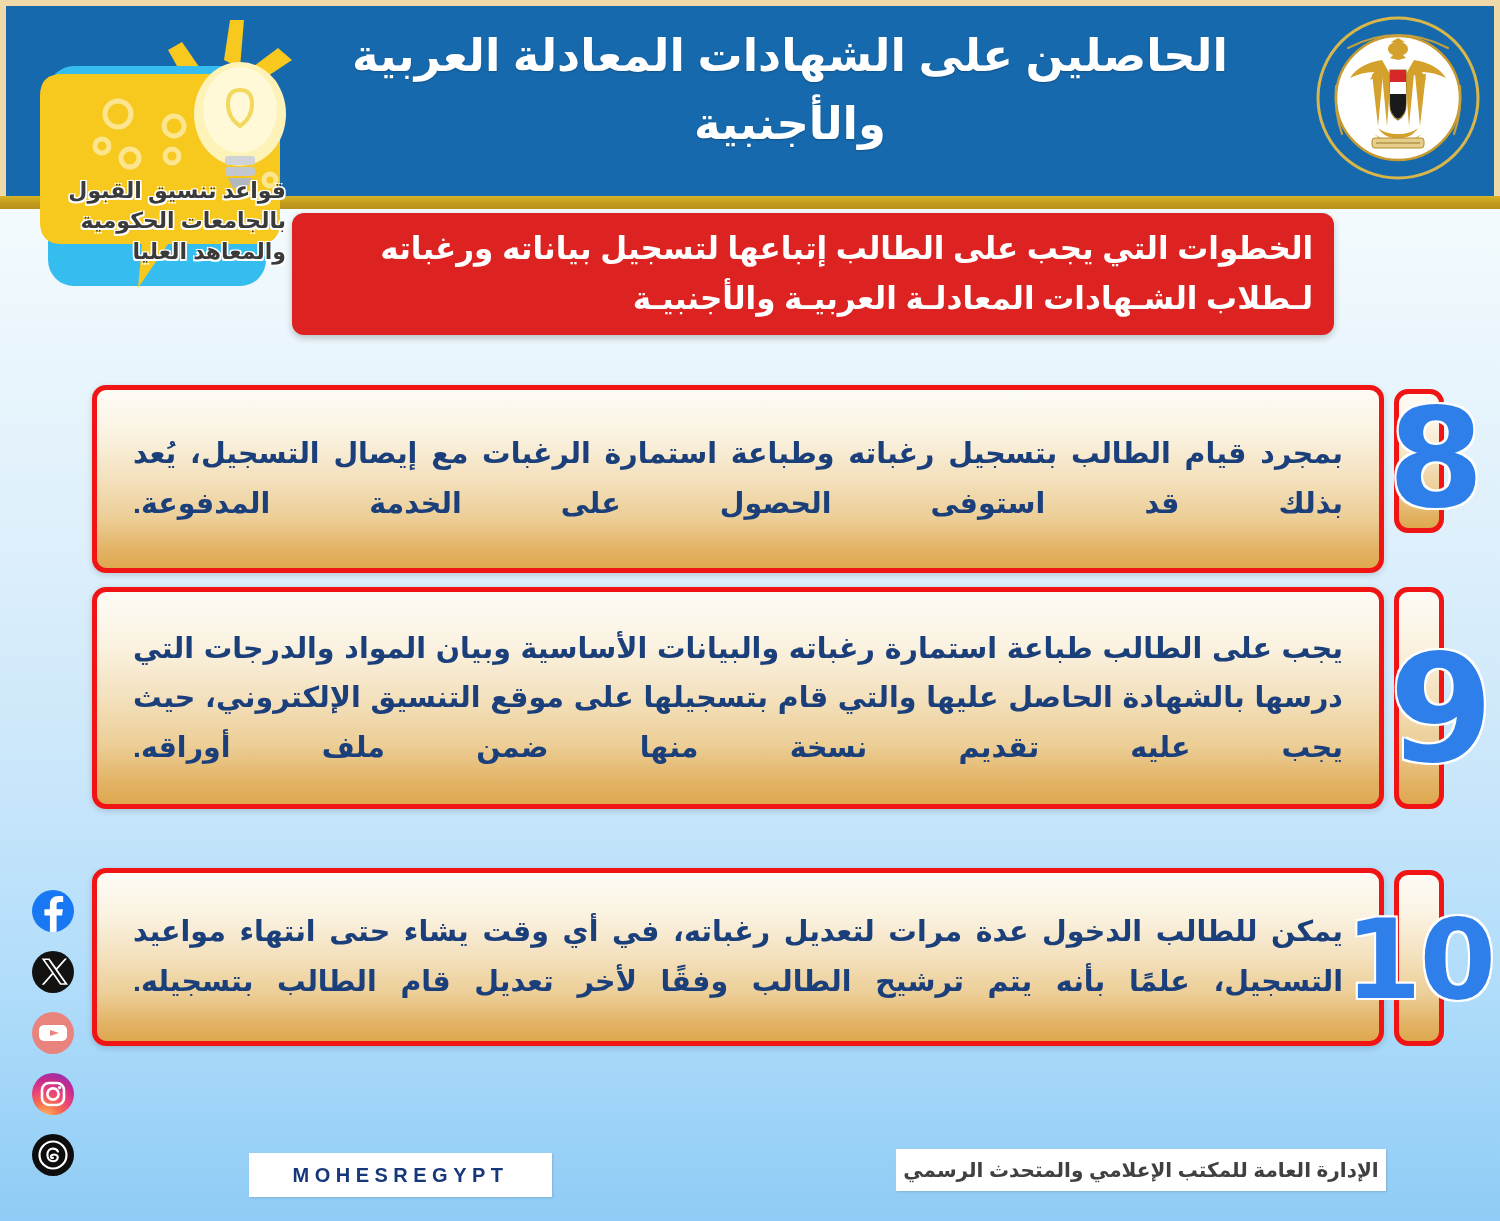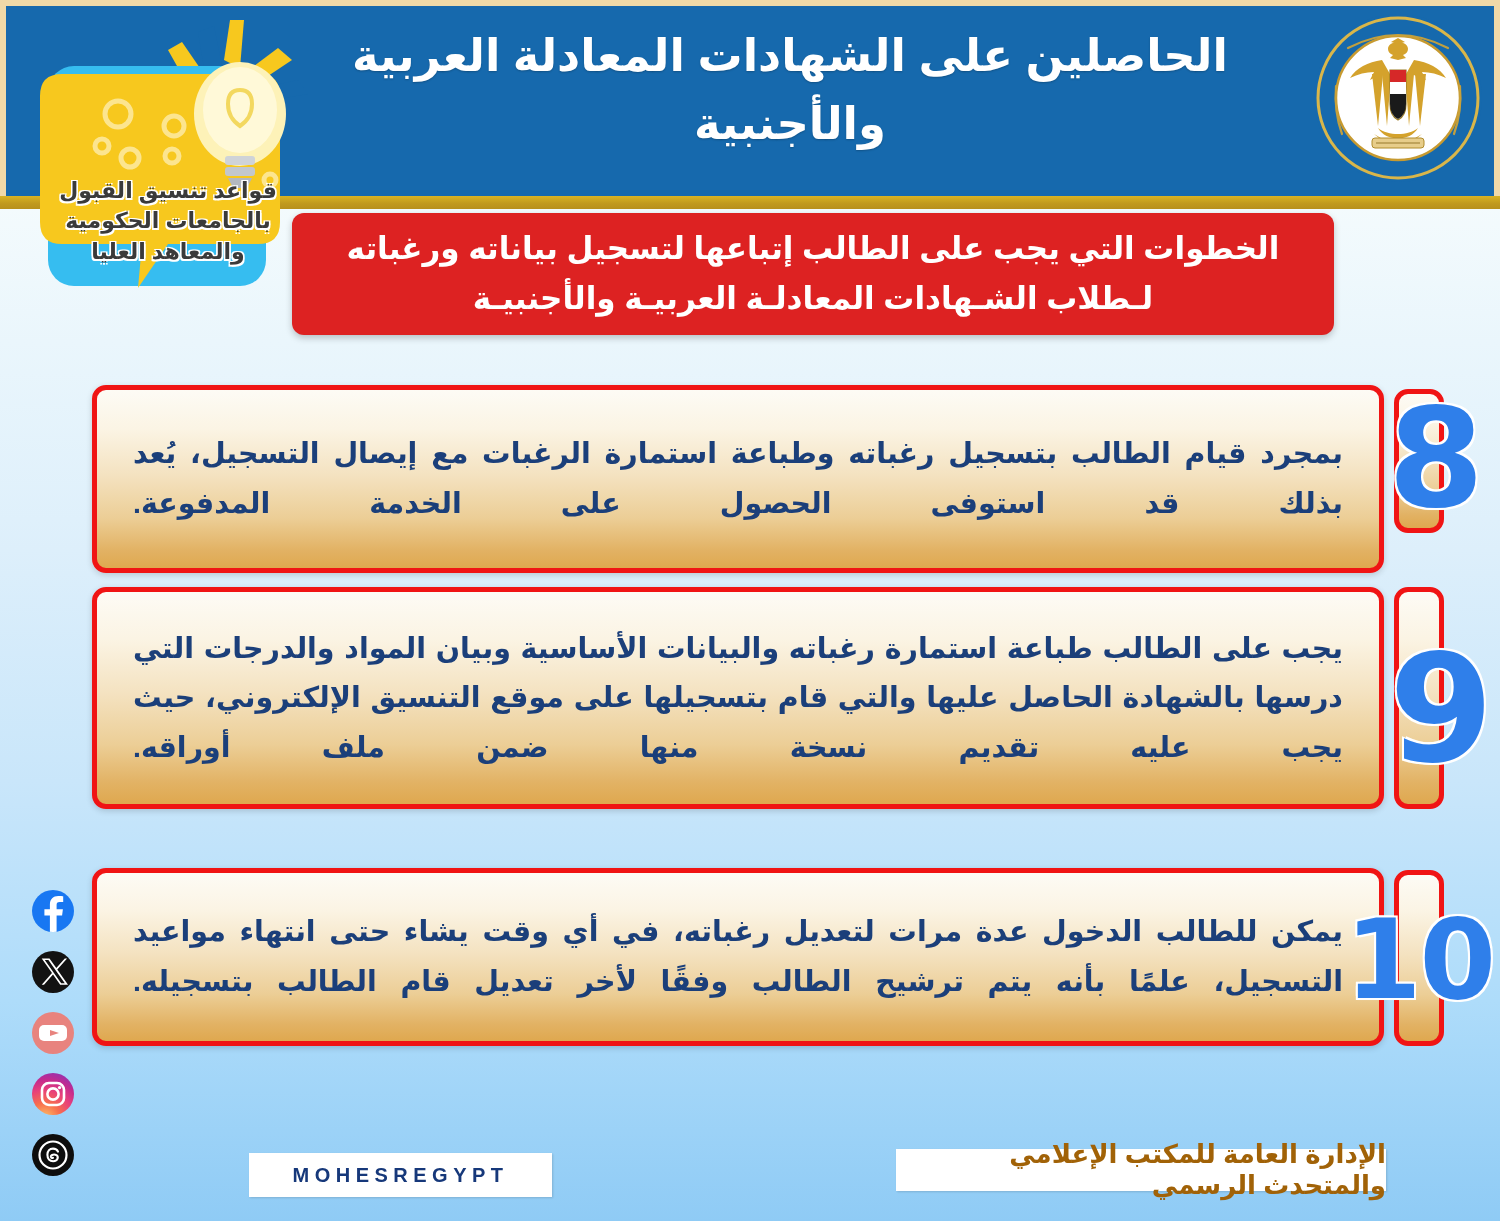--- a/index.html
+++ b/index.html
@@ -75,21 +75,20 @@
     top: 8px;
     width: 300px;
     height: 320px;
   }
   .bulb-group svg { display: block; }
   .bubble-text {
     position: absolute;
     left: 28px;
     top: 168px;
     width: 236px;
-    text-align: center;
     direction: rtl;
     color: #3a3a3a;
     font-weight: bold;
     font-size: 22px;
     line-height: 1.38;
     text-shadow:
       -1.5px -1.5px 0 #fff, 1.5px -1.5px 0 #fff,
       -1.5px 1.5px 0 #fff, 1.5px 1.5px 0 #fff;
   }
   .bubble-text span { display: block; }
@@ -107,21 +106,20 @@
     display: flex;
     align-items: center;
     justify-content: center;
   }
   .red-banner-text {
     direction: rtl;
     color: #ffffff;
     font-weight: bold;
     font-size: 31px;
     line-height: 1.6;
-    text-align: center;
     width: 96%;
     letter-spacing: 0.3px;
   }
   .red-banner-text span { display: block; }
 
   
   .step {
     position: absolute;
     left: 92px;
   }
@@ -246,23 +244,23 @@
     left: 896px;
     top: 1149px;
     width: 490px;
     height: 42px;
     background: #ffffff;
     display: flex; align-items: center; justify-content: center;
     box-shadow: 1px 1px 2px rgba(0,0,0,.14);
   }
   .footer-right-text {
     direction: rtl;
-    color: #a16207;
-    font-weight: bold;
-    font-size: 26px;
+    color: #404040;
+    font-weight: bold;
+    font-size: 20px;
   }
 </style>
 </head>
 <body>
 
 <div class="header-bar"></div>
 <div class="header-gold-strip"></div>
 
 <div class="header-title">
   <span class="l2">الحاصلين على الشهادات المعادلة العربية والأجنبية</span>

